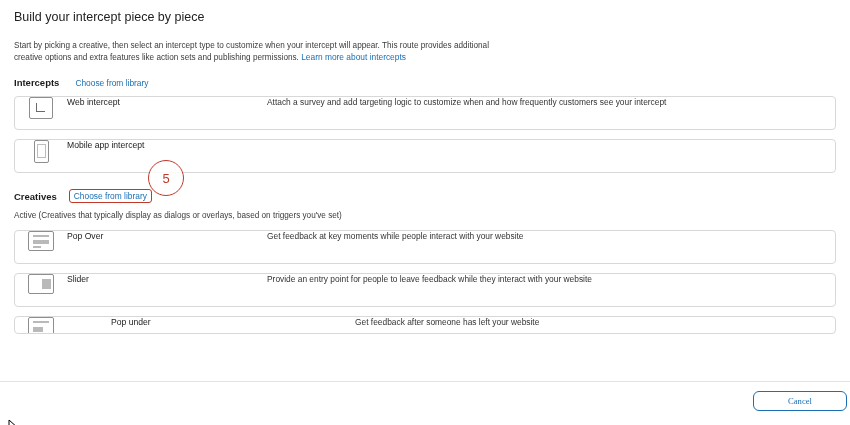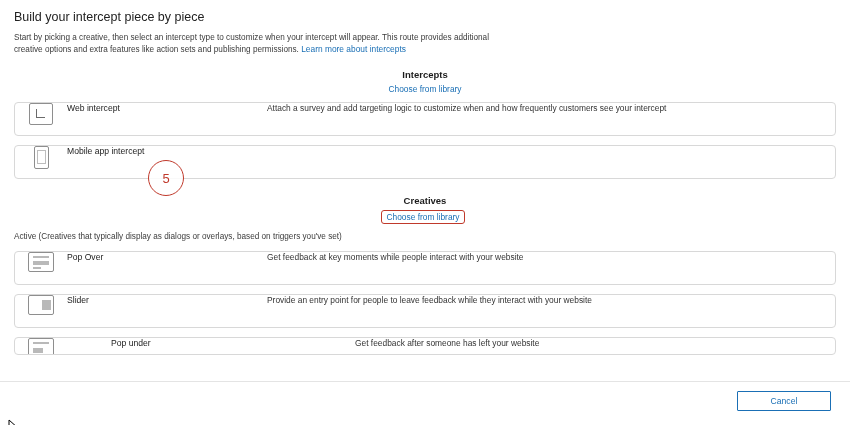--- a/index.html
+++ b/index.html
@@ -34,34 +34,33 @@
   .title {
     font-size: 12.5px;
     color: #222;
     margin: 0 0 6px 0;
     font-weight: 400;
   }
   .subtitle {
     font-size: 8.2px;
     line-height: 11.5px;
     color: #3b3b3b;
-    margin: 8px 0 14px 0;
+    margin: 16px 0 14px 0;
     max-width: 500px;
   }
   .subtitle a {
     color: #1a6fb5;
     text-decoration: none;
   }
   .section-head {
     display: flex;
     align-items: center;
-    gap: 4px;
+    gap: 16px;
     margin: 0 0 8px 0;
     position: relative;
-    flex-direction: column;
   }
   .section-title {
     font-size: 9.5px;
     font-weight: bold;
     color: #1c1c1c;
   }
   .link {
     font-size: 8.4px;
     color: #1a6fb5;
     text-decoration: none;
@@ -131,30 +130,30 @@
     left: 0;
     bottom: 0;
     width: 850px;
     height: 44px;
     background: #ffffff;
     border-top: 1px solid #e4e4e4;
     box-sizing: border-box;
   }
   .cancel-btn {
     position: absolute;
-    right: 19px;
+    right: 3px;
     top: 9px;
     width: 94px;
     height: 20px;
     border: 1px solid #1a6fb5;
-    border-radius: 1px;
+    border-radius: 6px;
     background: #fff;
     color: #1a6fb5;
     font-size: 8.6px;
-    font-family: Liberation Sans, sans-serif;
+    font-family: Liberation Serif, serif;
     cursor: pointer;
     padding: 0;
   }
   .step-badge {
     position: absolute;
     width: 34px;
     height: 34px;
     border-radius: 50%;
     border: 1.5px solid #c0392b;
     color: #c0392b;

